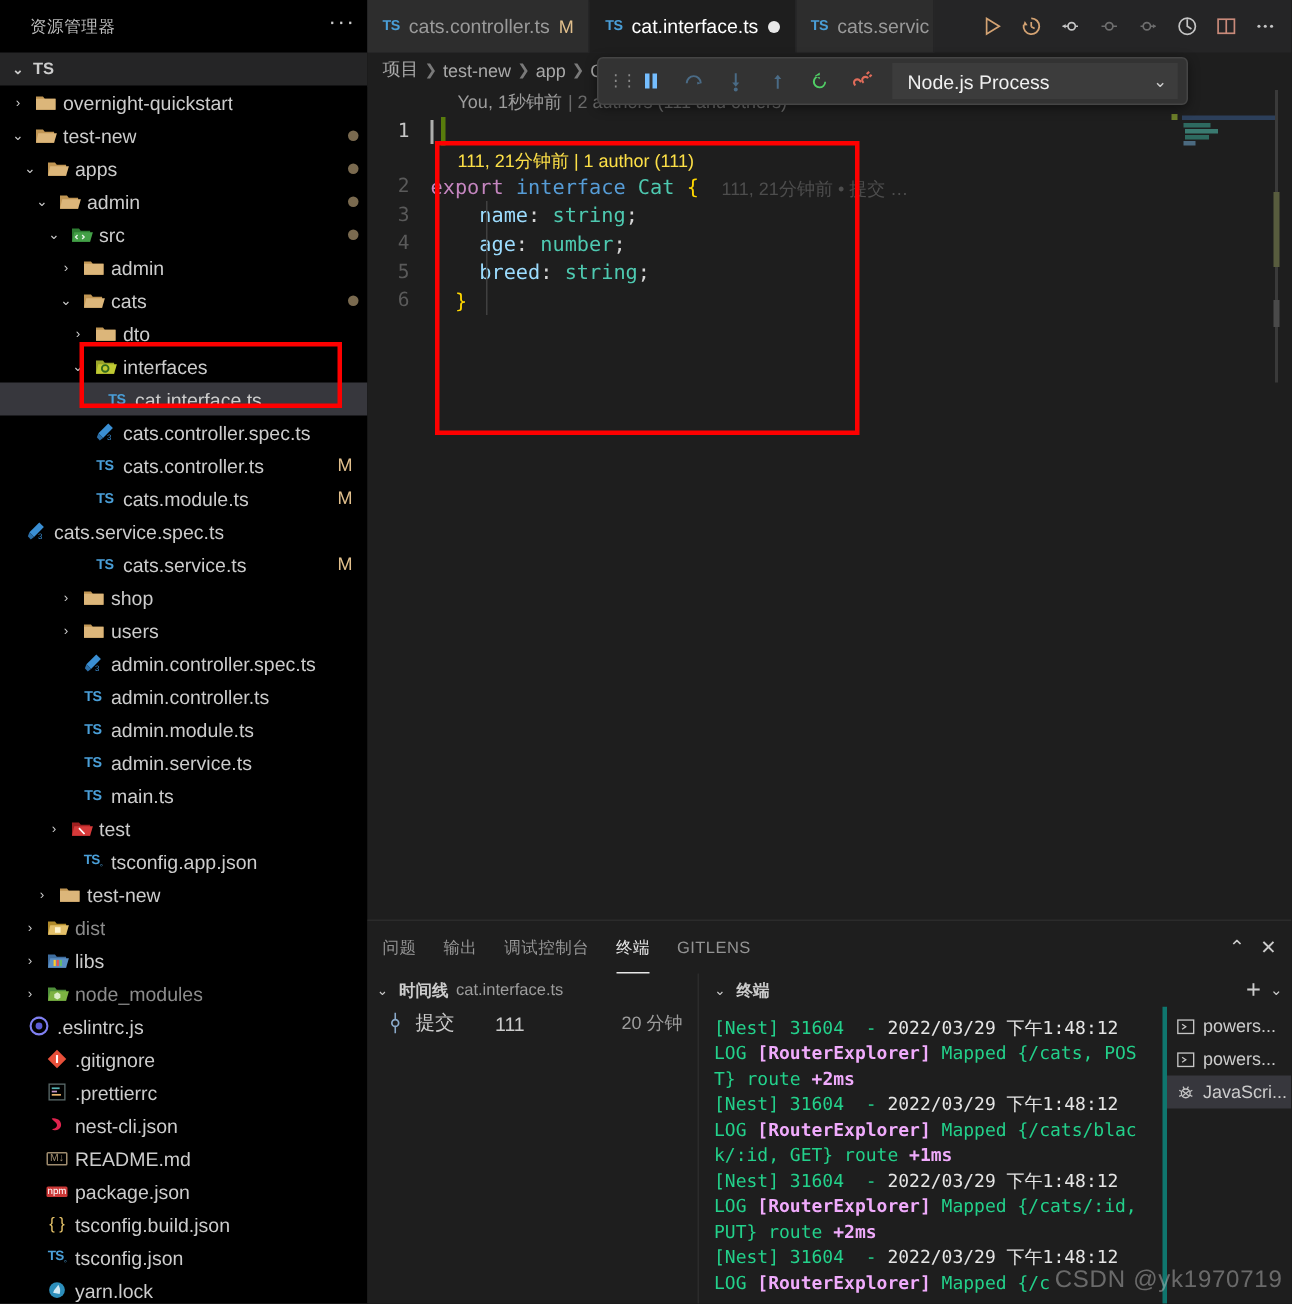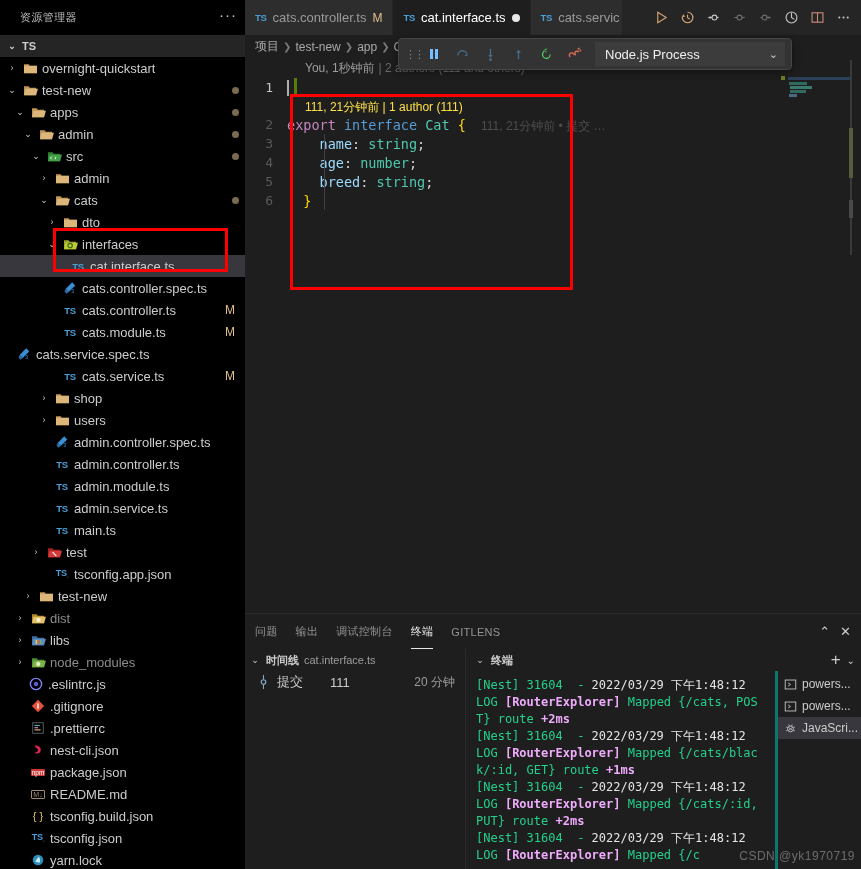--- a/index.html
+++ b/index.html
@@ -162,21 +162,21 @@
   .termlist { width:86px; border-left:3px solid #0f766e; padding-top:2px; }
   .tl-item { height:22px; display:flex; align-items:center; gap:5px; padding-left:6px;
              font-size:12px; color:#cccccc; white-space:nowrap; overflow:hidden;}
   .tl-item.sel { background:#37373d; }
 
   .t-green { color:#23d18b; }
   .t-white { color:#e5e5e5; }
   .t-yellow{ color:#f0abfc; font-weight:bold; }
 
   .watermark {
-    position:absolute; right:6px; bottom:6px; font-size:12px;
+    position:absolute; right:6px; bottom:6px; font-size:16px;
     color:rgba(200,200,200,.45); font-family:"Liberation Sans",sans-serif;
     letter-spacing:.5px; pointer-events:none;
   }
 </style>
 </head>
 <body>
 
 <div id="root">
 
   <div id="sidebar">
@@ -455,21 +455,21 @@
           <span class="chev">›</span>
           <span class="ico">
             <svg width="15" height="13" viewBox="0 0 16 14">
               <path d="M1 2.5h5l1.3 1.6H14V12H1z" fill="#4f8f3a"></path>
               <path d="M2.6 5.2H16L14 12H1z" fill="#7cb342"></path>
               <path d="M7.7 6 l2.2 1.3v2.6L7.7 11.2 5.5 9.9V7.3z" fill="#dcedc8"></path>
             </svg>
           </span>
           <span class="lbl dim">node_modules</span>
         </div>
-        <div class="row" style="padding-left: 12px;">
+        <div class="row" style="padding-left: 2px;">
           <span class="chev blank">›</span>
           <span class="ico">
             <svg width="14" height="14" viewBox="0 0 16 16">
               <circle cx="8" cy="8" r="6.4" fill="none" stroke="#8080f2" stroke-width="1.6"></circle>
               <circle cx="8" cy="8" r="2.6" fill="#5b5bd6"></circle>
             </svg>
           </span>
           <span class="lbl">.eslintrc.js</span>
         </div>
         <div class="row" style="padding-left: 14px;">
@@ -499,30 +499,30 @@
           <span class="ico">
             <svg width="14" height="14" viewBox="0 0 16 16">
               <path d="M4 3 C8 2 12 5 11 9 C10 12 6 13 4 11 C6 11 8 10 8 8 C8 6 5 5 4 3z" fill="#e0234e"></path>
             </svg>
           </span>
           <span class="lbl">nest-cli.json</span>
         </div>
         <div class="row" style="padding-left: 14px;">
           <span class="chev blank">›</span>
           <span class="ico">
+            <span class="t-md">M↓</span>
+          </span>
+          <span class="lbl">README.md</span>
+        </div>
+        <div class="row" style="padding-left: 14px;">
+          <span class="chev blank">›</span>
+          <span class="ico">
             <span class="t-npm">npm</span>
           </span>
           <span class="lbl">package.json</span>
-        </div>
-        <div class="row" style="padding-left: 14px;">
-          <span class="chev blank">›</span>
-          <span class="ico">
-            <span class="t-md">M↓</span>
-          </span>
-          <span class="lbl">README.md</span>
         </div>
         <div class="row" style="padding-left: 14px;">
           <span class="chev blank">›</span>
           <span class="ico">
             <span class="t-json">{ }</span>
           </span>
           <span class="lbl">tsconfig.build.json</span>
         </div>
         <div class="row" style="padding-left: 14px;">
           <span class="chev blank">›</span>

